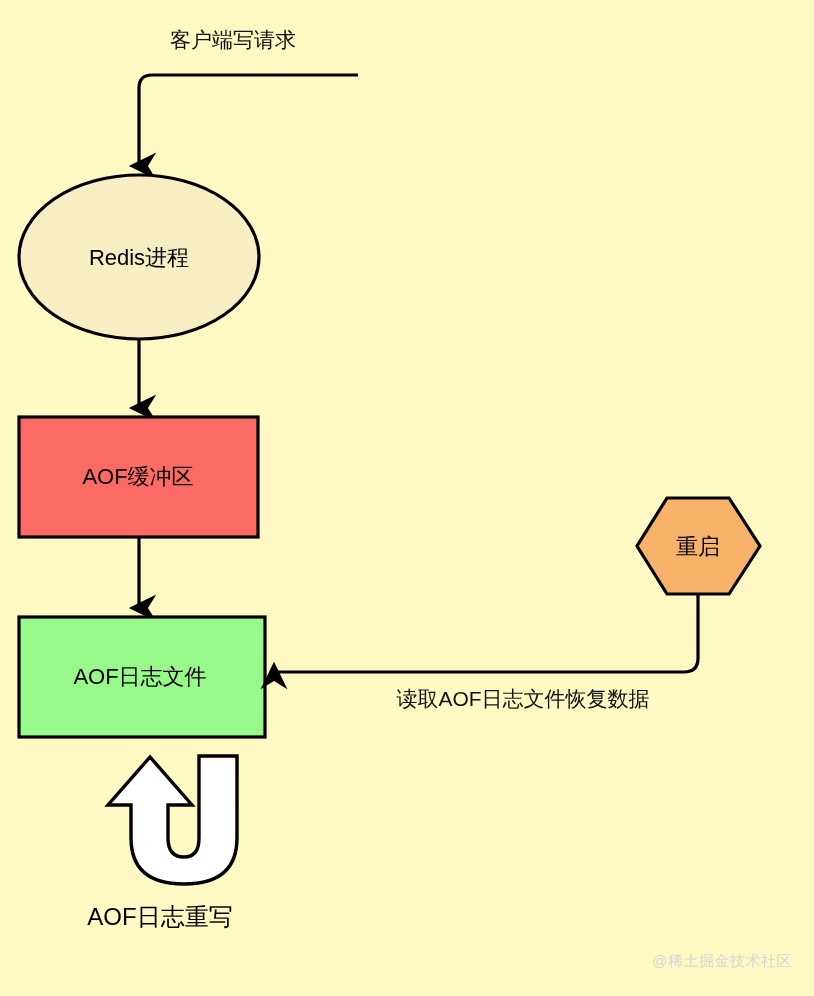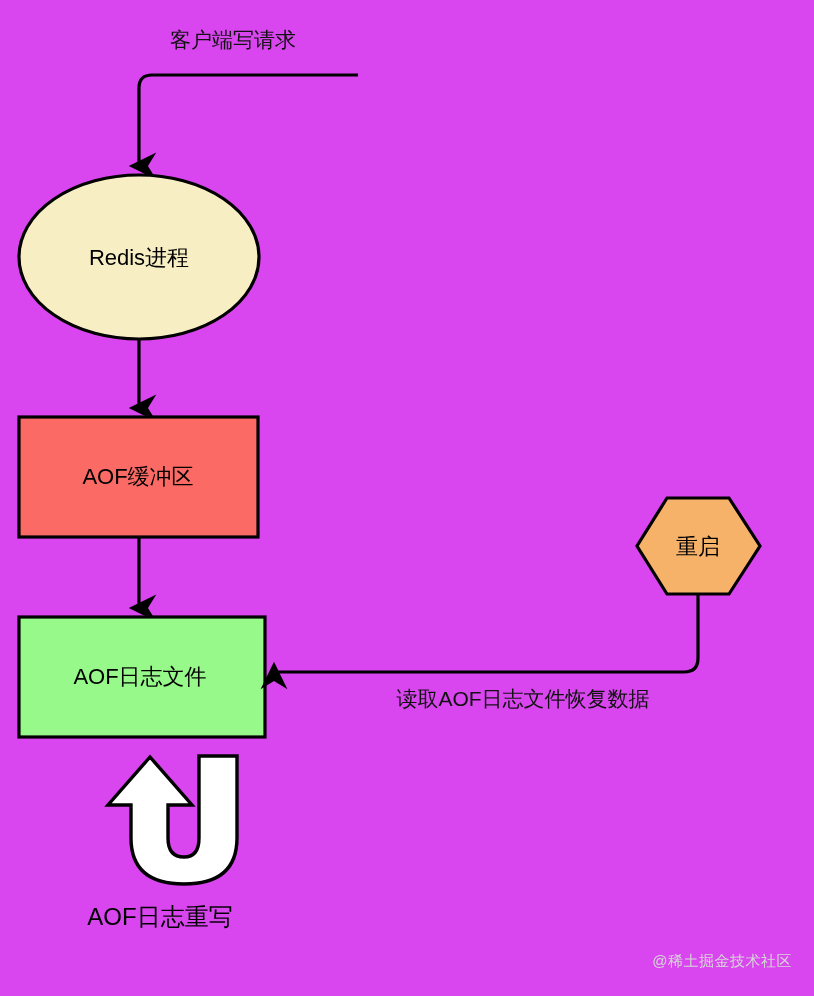--- a/index.html
+++ b/index.html
@@ -7,21 +7,21 @@
     padding: 0;
     background: #ffffff;
   }
   body {
     font-family: "Liberation Sans", "DejaVu Sans", sans-serif;
   }
   #canvas {
     position: relative;
     width: 814px;
     height: 996px;
-    background: #d946ef;
+    background: #fef9c3;
     overflow: hidden;
   }
   #diagram-svg {
     position: absolute;
     top: 0;
     left: 0;
     width: 814px;
     height: 996px;
   }
   .node-text {

